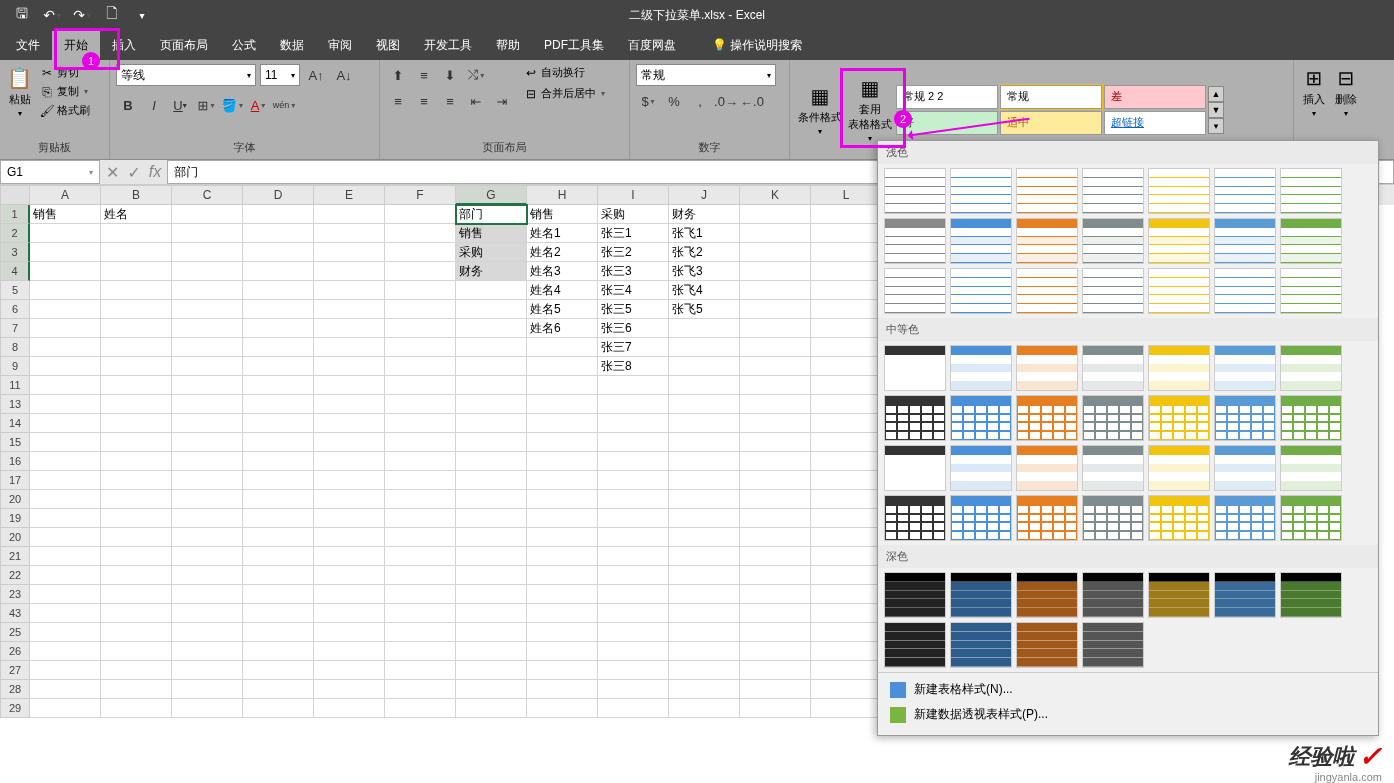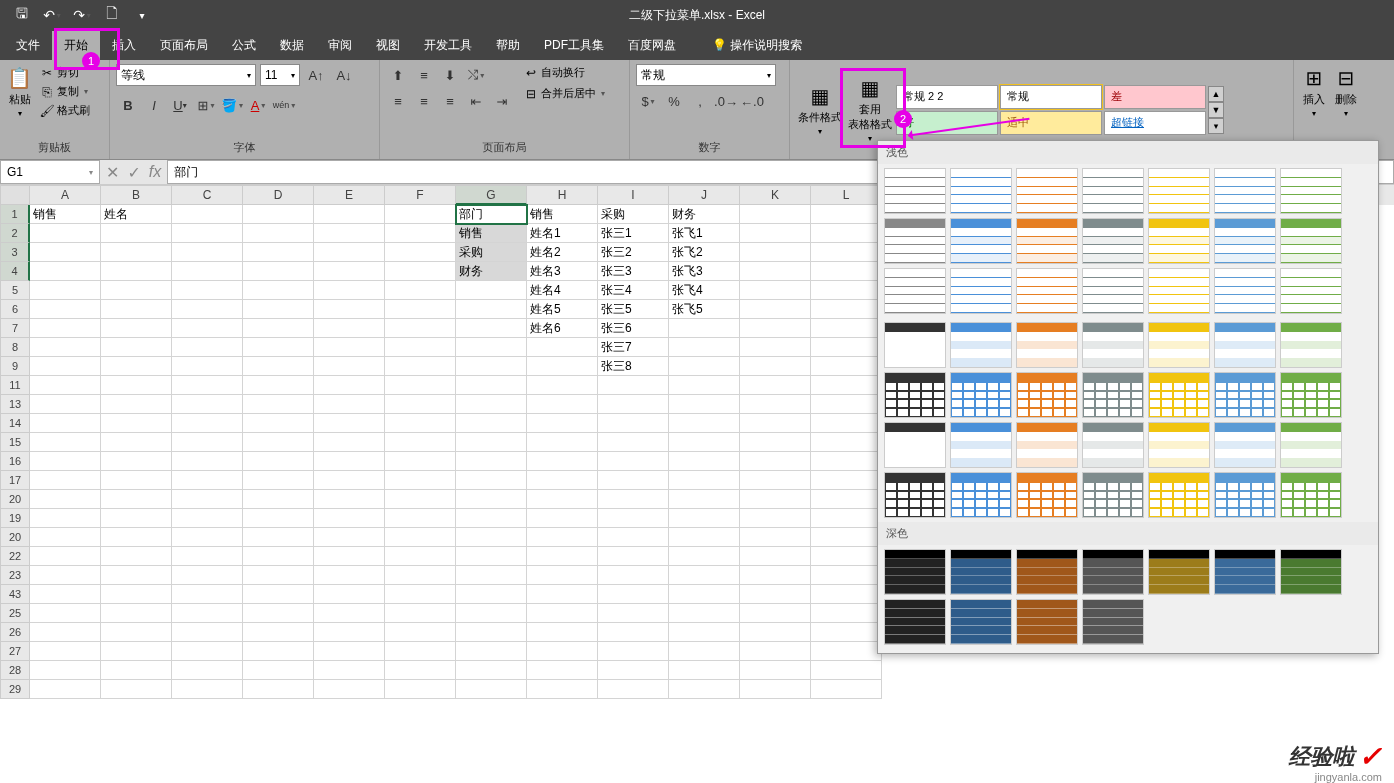--- a/index.html
+++ b/index.html
@@ -572,20 +572,35 @@
         <div class="cell"></div>
         <div class="cell"></div>
         <div class="cell"></div>
         <div class="cell"></div>
         <div class="cell"></div>
         <div class="cell"></div>
         <div class="cell"></div>
         <div class="cell"></div>
       </div>
       <div class="row">
+        <div class="row-h">21</div>
+        <div class="cell"></div>
+        <div class="cell"></div>
+        <div class="cell"></div>
+        <div class="cell"></div>
+        <div class="cell"></div>
+        <div class="cell"></div>
+        <div class="cell"></div>
+        <div class="cell"></div>
+        <div class="cell"></div>
+        <div class="cell"></div>
+        <div class="cell"></div>
+        <div class="cell"></div>
+      </div>
+      <div class="row">
         <div class="row-h">22</div>
         <div class="cell"></div>
         <div class="cell"></div>
         <div class="cell"></div>
         <div class="cell"></div>
         <div class="cell"></div>
         <div class="cell"></div>
         <div class="cell"></div>
         <div class="cell"></div>
         <div class="cell"></div>
@@ -1475,20 +1490,21 @@
         </div>
         <div class="tr">
           <div class="tc" style="border-bottom: 1px solid rgb(112, 173, 71);"></div>
           <div class="tc" style="border-bottom: 1px solid rgb(112, 173, 71);"></div>
           <div class="tc" style="border-bottom: 1px solid rgb(112, 173, 71);"></div>
           <div class="tc" style="border-bottom: 1px solid rgb(112, 173, 71);"></div>
           <div class="tc" style="border-bottom: 1px solid rgb(112, 173, 71);"></div>
         </div>
       </div>
     </div>
+  <div class="gallery-section-label">中等色</div>
   <div class="gallery-grid" id="medium-grid">
       <div class="tstyle">
         <div class="tr">
           <div class="tc" style="background: rgb(51, 51, 51);"></div>
           <div class="tc" style="background: rgb(51, 51, 51);"></div>
           <div class="tc" style="background: rgb(51, 51, 51);"></div>
           <div class="tc" style="background: rgb(51, 51, 51);"></div>
           <div class="tc" style="background: rgb(51, 51, 51);"></div>
         </div>
         <div class="tr">
@@ -2923,19 +2939,29 @@
         </div>
         <div class="tr">
           <div class="tc" style="background: rgb(85, 85, 85); border-bottom: 1px solid rgba(255, 255, 255, 0.4);"></div>
           <div class="tc" style="background: rgb(85, 85, 85); border-bottom: 1px solid rgba(255, 255, 255, 0.4);"></div>
           <div class="tc" style="background: rgb(85, 85, 85); border-bottom: 1px solid rgba(255, 255, 255, 0.4);"></div>
           <div class="tc" style="background: rgb(85, 85, 85); border-bottom: 1px solid rgba(255, 255, 255, 0.4);"></div>
           <div class="tc" style="background: rgb(85, 85, 85); border-bottom: 1px solid rgba(255, 255, 255, 0.4);"></div>
         </div>
       </div>
     </div>
+  <div class="gallery-footer">
+    <div class="gallery-footer-item">
+        <span class="gicon"></span>
+        <span>新建表格样式(N)...</span>
+      </div>
+    <div class="gallery-footer-item">
+        <span class="gicon" style="background:#7cb342"></span>
+        <span>新建数据透视表样式(P)...</span>
+      </div>
+  </div>
 </div>
 
 <div class="watermark">
   <span>经验啦</span>
     <span class="check">✓</span>
   <span class="sub">jingyanla.com</span>
 </div>
 
 </body></html>

